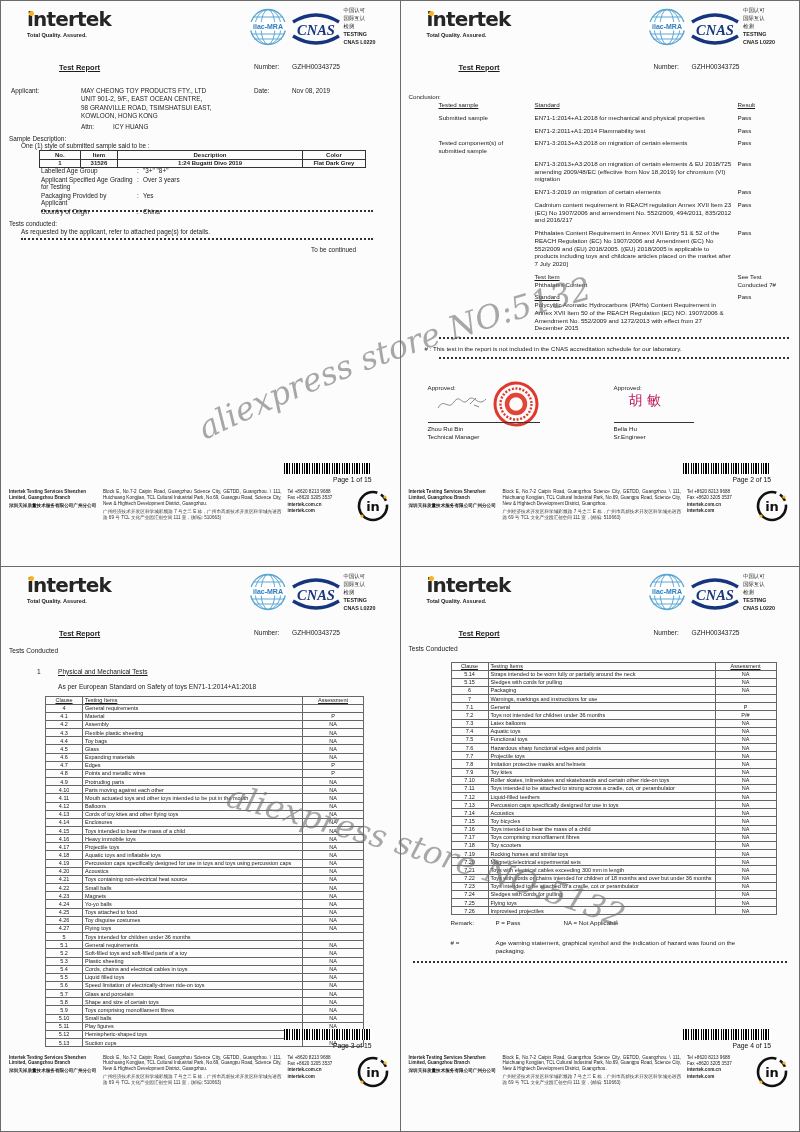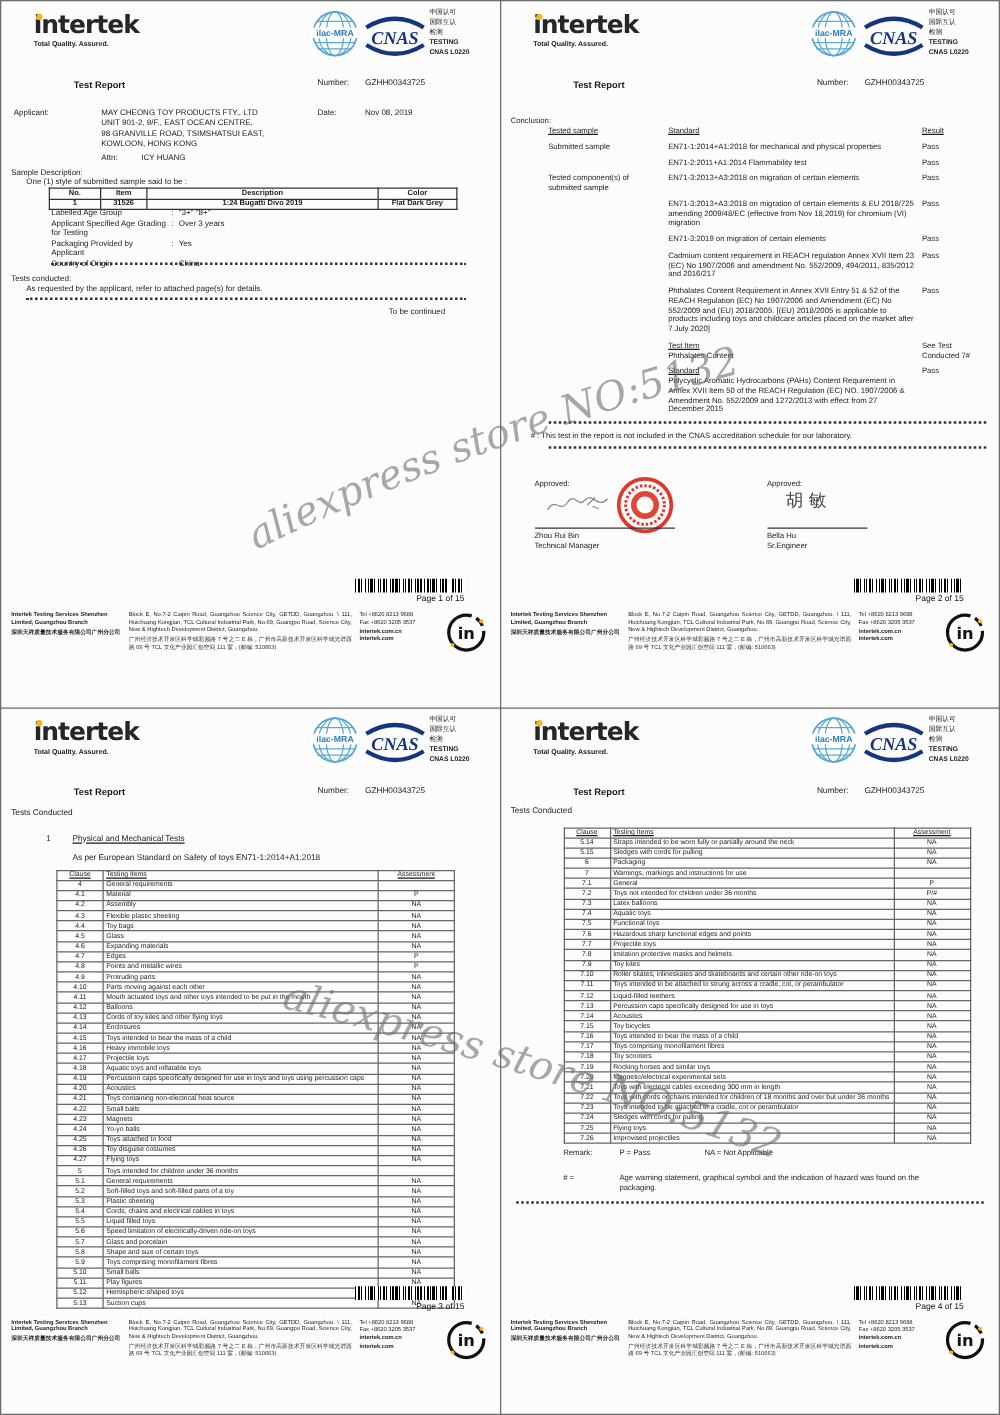--- a/index.html
+++ b/index.html
@@ -9,21 +9,21 @@
   
   .hdr{position:absolute;left:0;top:0;right:0;height:62px;}
   .logo{position:absolute;left:26px;top:8px;}
   .wm{font-family:"DejaVu Sans",sans-serif;font-weight:bold;font-size:20px;letter-spacing:-0.8px;color:#262626;line-height:1;}
   .wm-dot{position:absolute;left:2px;top:1.5px;width:5px;height:5px;border-radius:50%;background:#fcb415;}
   .tagline{font-size:5.6px;font-weight:bold;color:#222;margin-top:2px;}
   .accred{position:absolute;right:6px;top:5px;display:flex;align-items:flex-end;gap:0;}
   .cnas-text{width:50px;font-size:5.4px;line-height:1.5;color:#222;}
   .cnas-text .b{font-weight:bold;}
   .title-row{position:absolute;left:0;top:62px;right:0;height:14px;font-size:7.5px;}
-  .report-title{position:absolute;left:58px;font-weight:bold;}
+  .report-title{position:absolute;left:58px;font-weight:bold;text-decoration:underline;}
   .num-label{position:absolute;left:253px;font-size:6.6px;}
   .num-value{position:absolute;left:291px;font-size:6.6px;}
   
   .ftr{position:absolute;left:8px;right:8px;top:462px;height:80px;font-size:4.6px;}
   .bc-wrap{position:absolute;right:20px;top:0;text-align:right;}
   .barcode{display:inline-block;width:88px;height:11px;background:repeating-linear-gradient(90deg,#000 0 1px,#fff 1px 2px,#000 2px 4px,#fff 4px 5px,#000 5px 5.6px,#fff 5.6px 8px,#000 8px 9px,#fff 9px 10px);}
   .page-label{font-size:6.8px;margin-top:1px;color:#111;}
   .ftr-cols{position:absolute;left:0;right:0;top:26px;display:flex;gap:6px;}
   .f-company{width:88px;font-weight:bold;line-height:1.3;}
   .f-company .cn{margin-top:2px;font-weight:bold;}
@@ -317,21 +317,21 @@
     <svg class="stamp" style="left:92px;top:380px;" width="46" height="46" viewBox="0 0 46 46">
       <circle cx="23" cy="23" r="21" fill="none" stroke="#dd2314" stroke-width="3" opacity="0.9"></circle>
       <circle cx="23" cy="23" r="15.5" fill="none" stroke="#dd2314" stroke-width="2.4" stroke-dasharray="2 1.6" opacity="0.9"></circle>
       <circle cx="23" cy="23" r="9" fill="none" stroke="#dd2314" stroke-width="4.4" opacity="0.85"></circle>
     </svg>
     <div class="sig-line abs" style="left:27px;top:421px;width:112px;"></div>
     <span class="abs p2-t" style="left:27px;top:424px;">Zhou Rui Bin</span>
     <span class="abs p2-t" style="left:27px;top:432px;">Technical Manager</span>
 
     <span class="abs p2-t" style="left:213px;top:383px;">Approved:</span>
-    <span class="abs" style="left:228px;top:391px;font-family:'DejaVu Serif',serif;font-size:14px;color:#404040;">胡 敏</span>
+    <span class="abs" style="left:228px;top:391px;font-family:'DejaVu Serif',serif;font-size:14px;color:#be185d;">胡 敏</span>
     <div class="sig-line abs" style="left:213px;top:421px;width:80px;"></div>
     <span class="abs p2-t" style="left:213px;top:424px;">Bella Hu</span>
     <span class="abs p2-t" style="left:213px;top:432px;">Sr.Engineer</span>
 
     <div class="ftr">
       <div class="bc-wrap">
         <div class="barcode"></div>
         <div class="page-label">Page 2 of 15</div>
       </div>
       <div class="ftr-cols">

